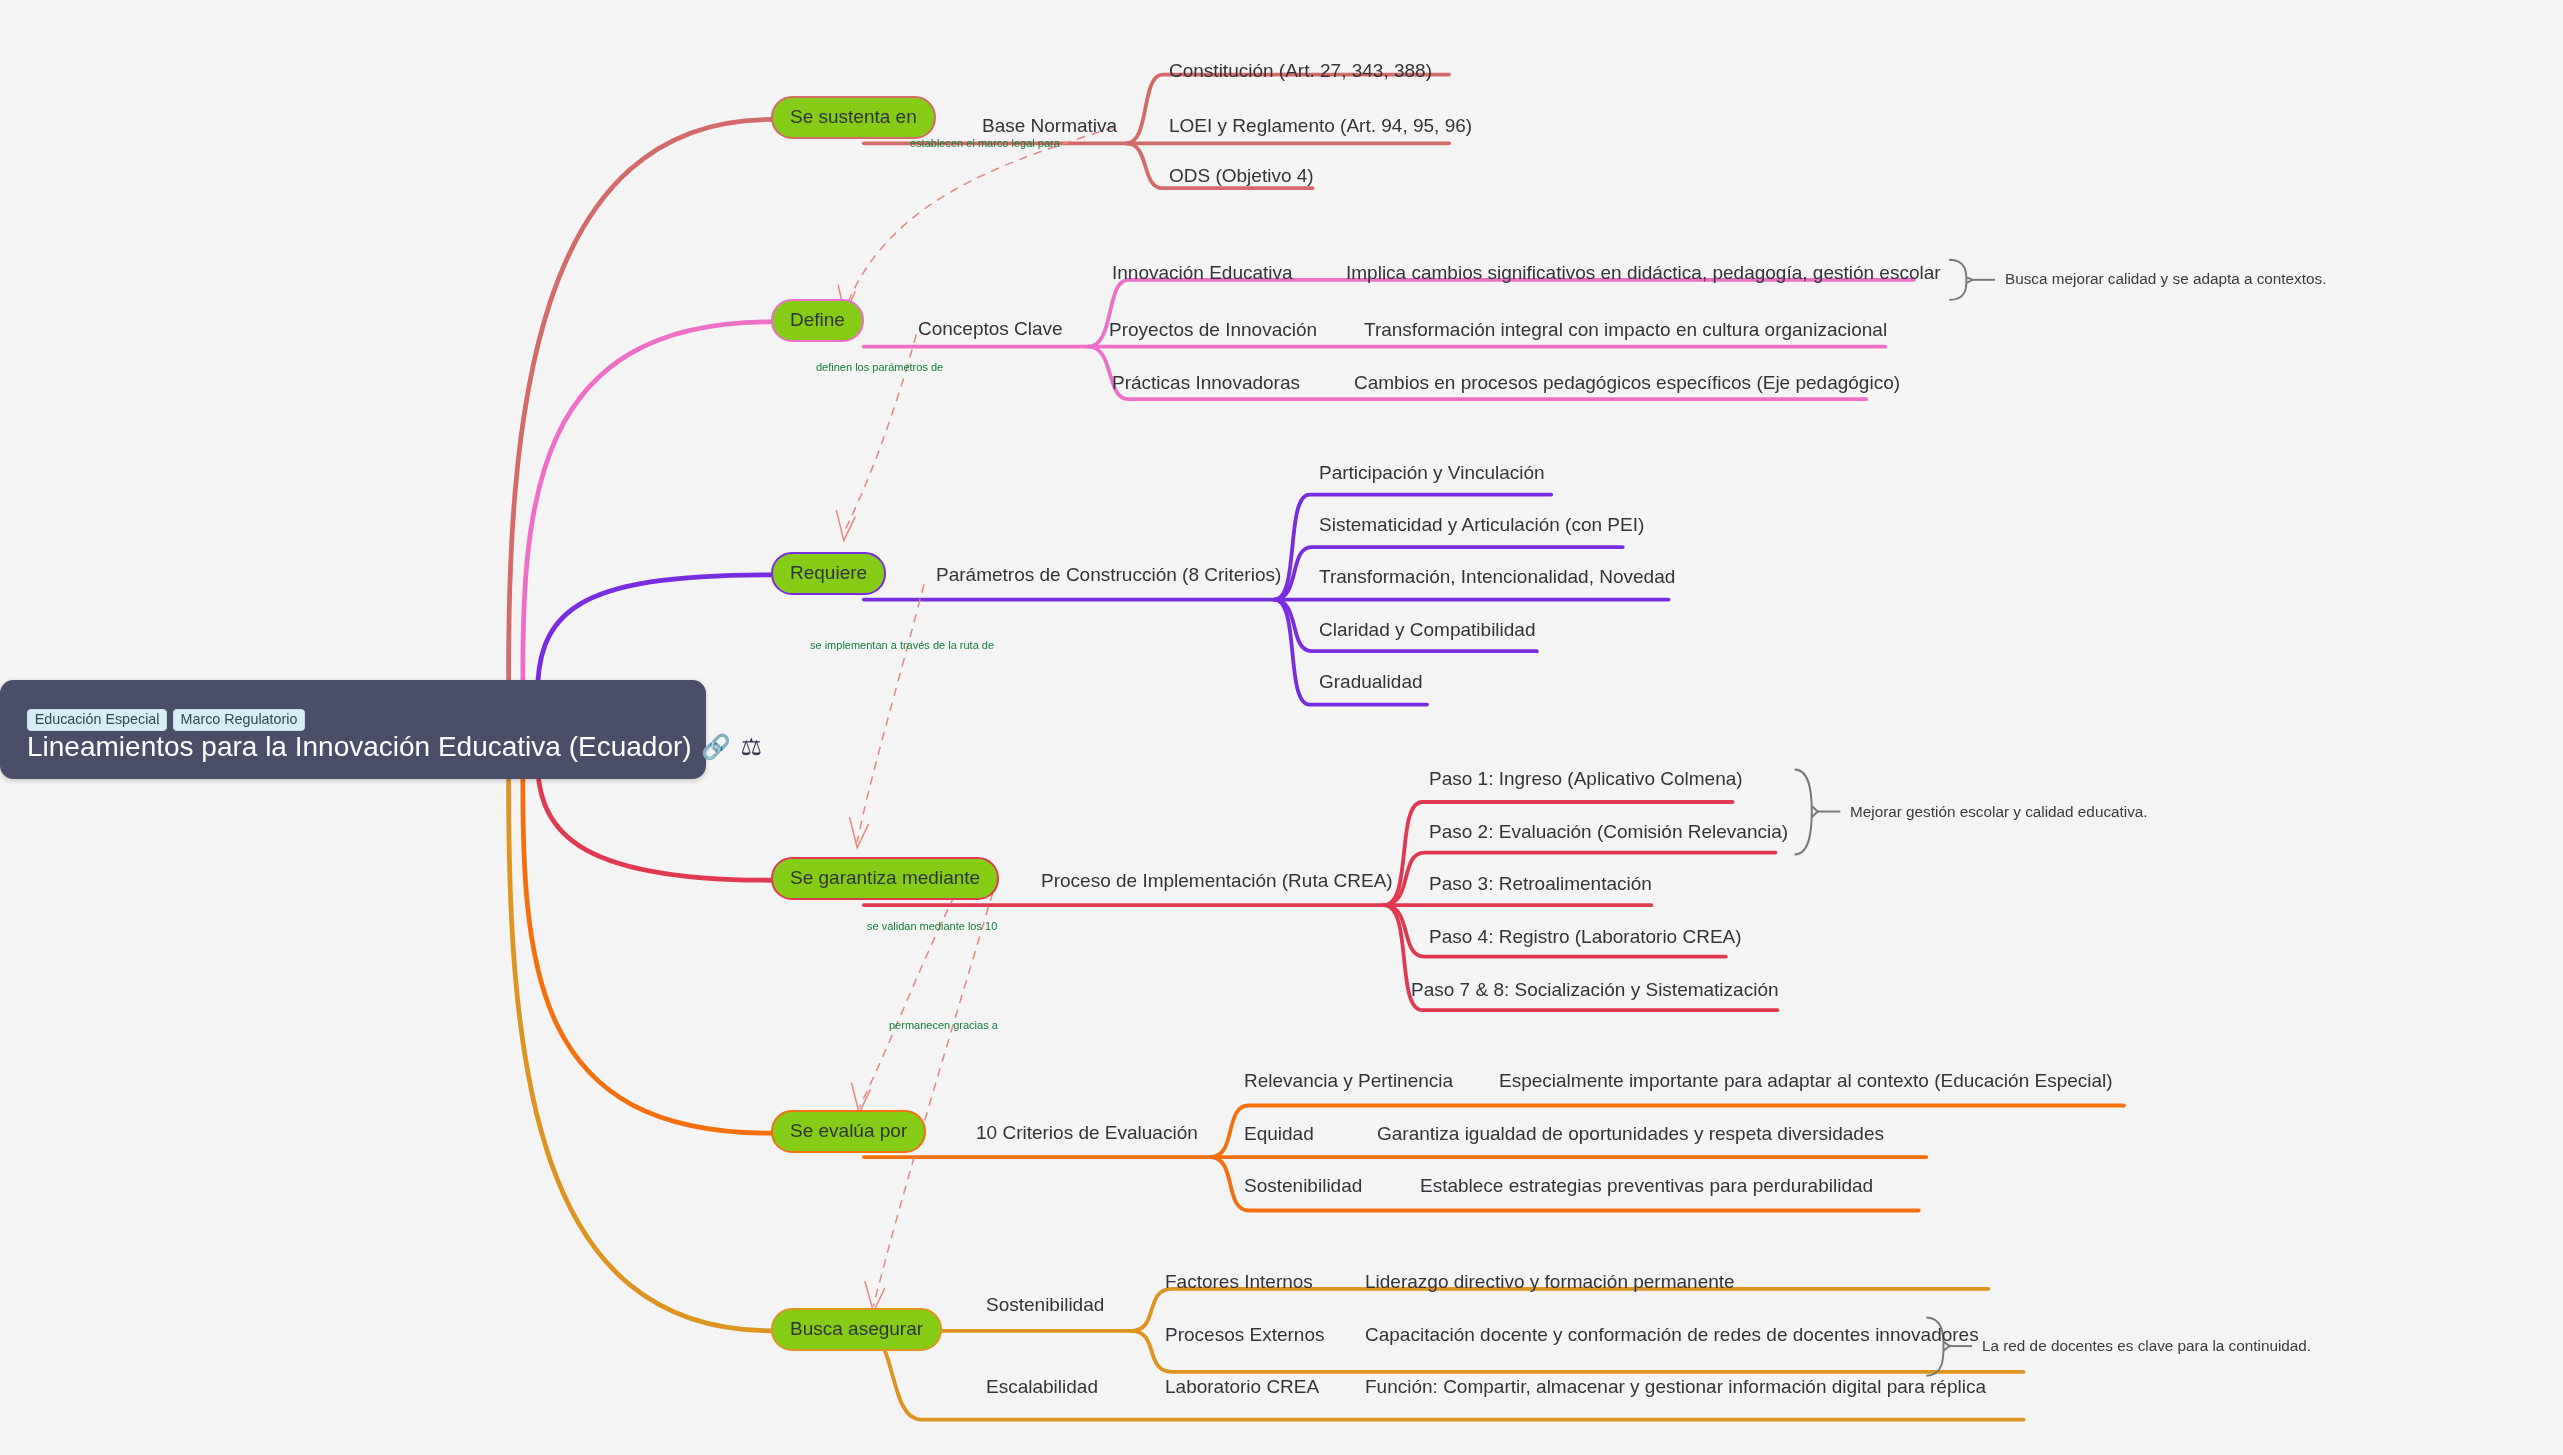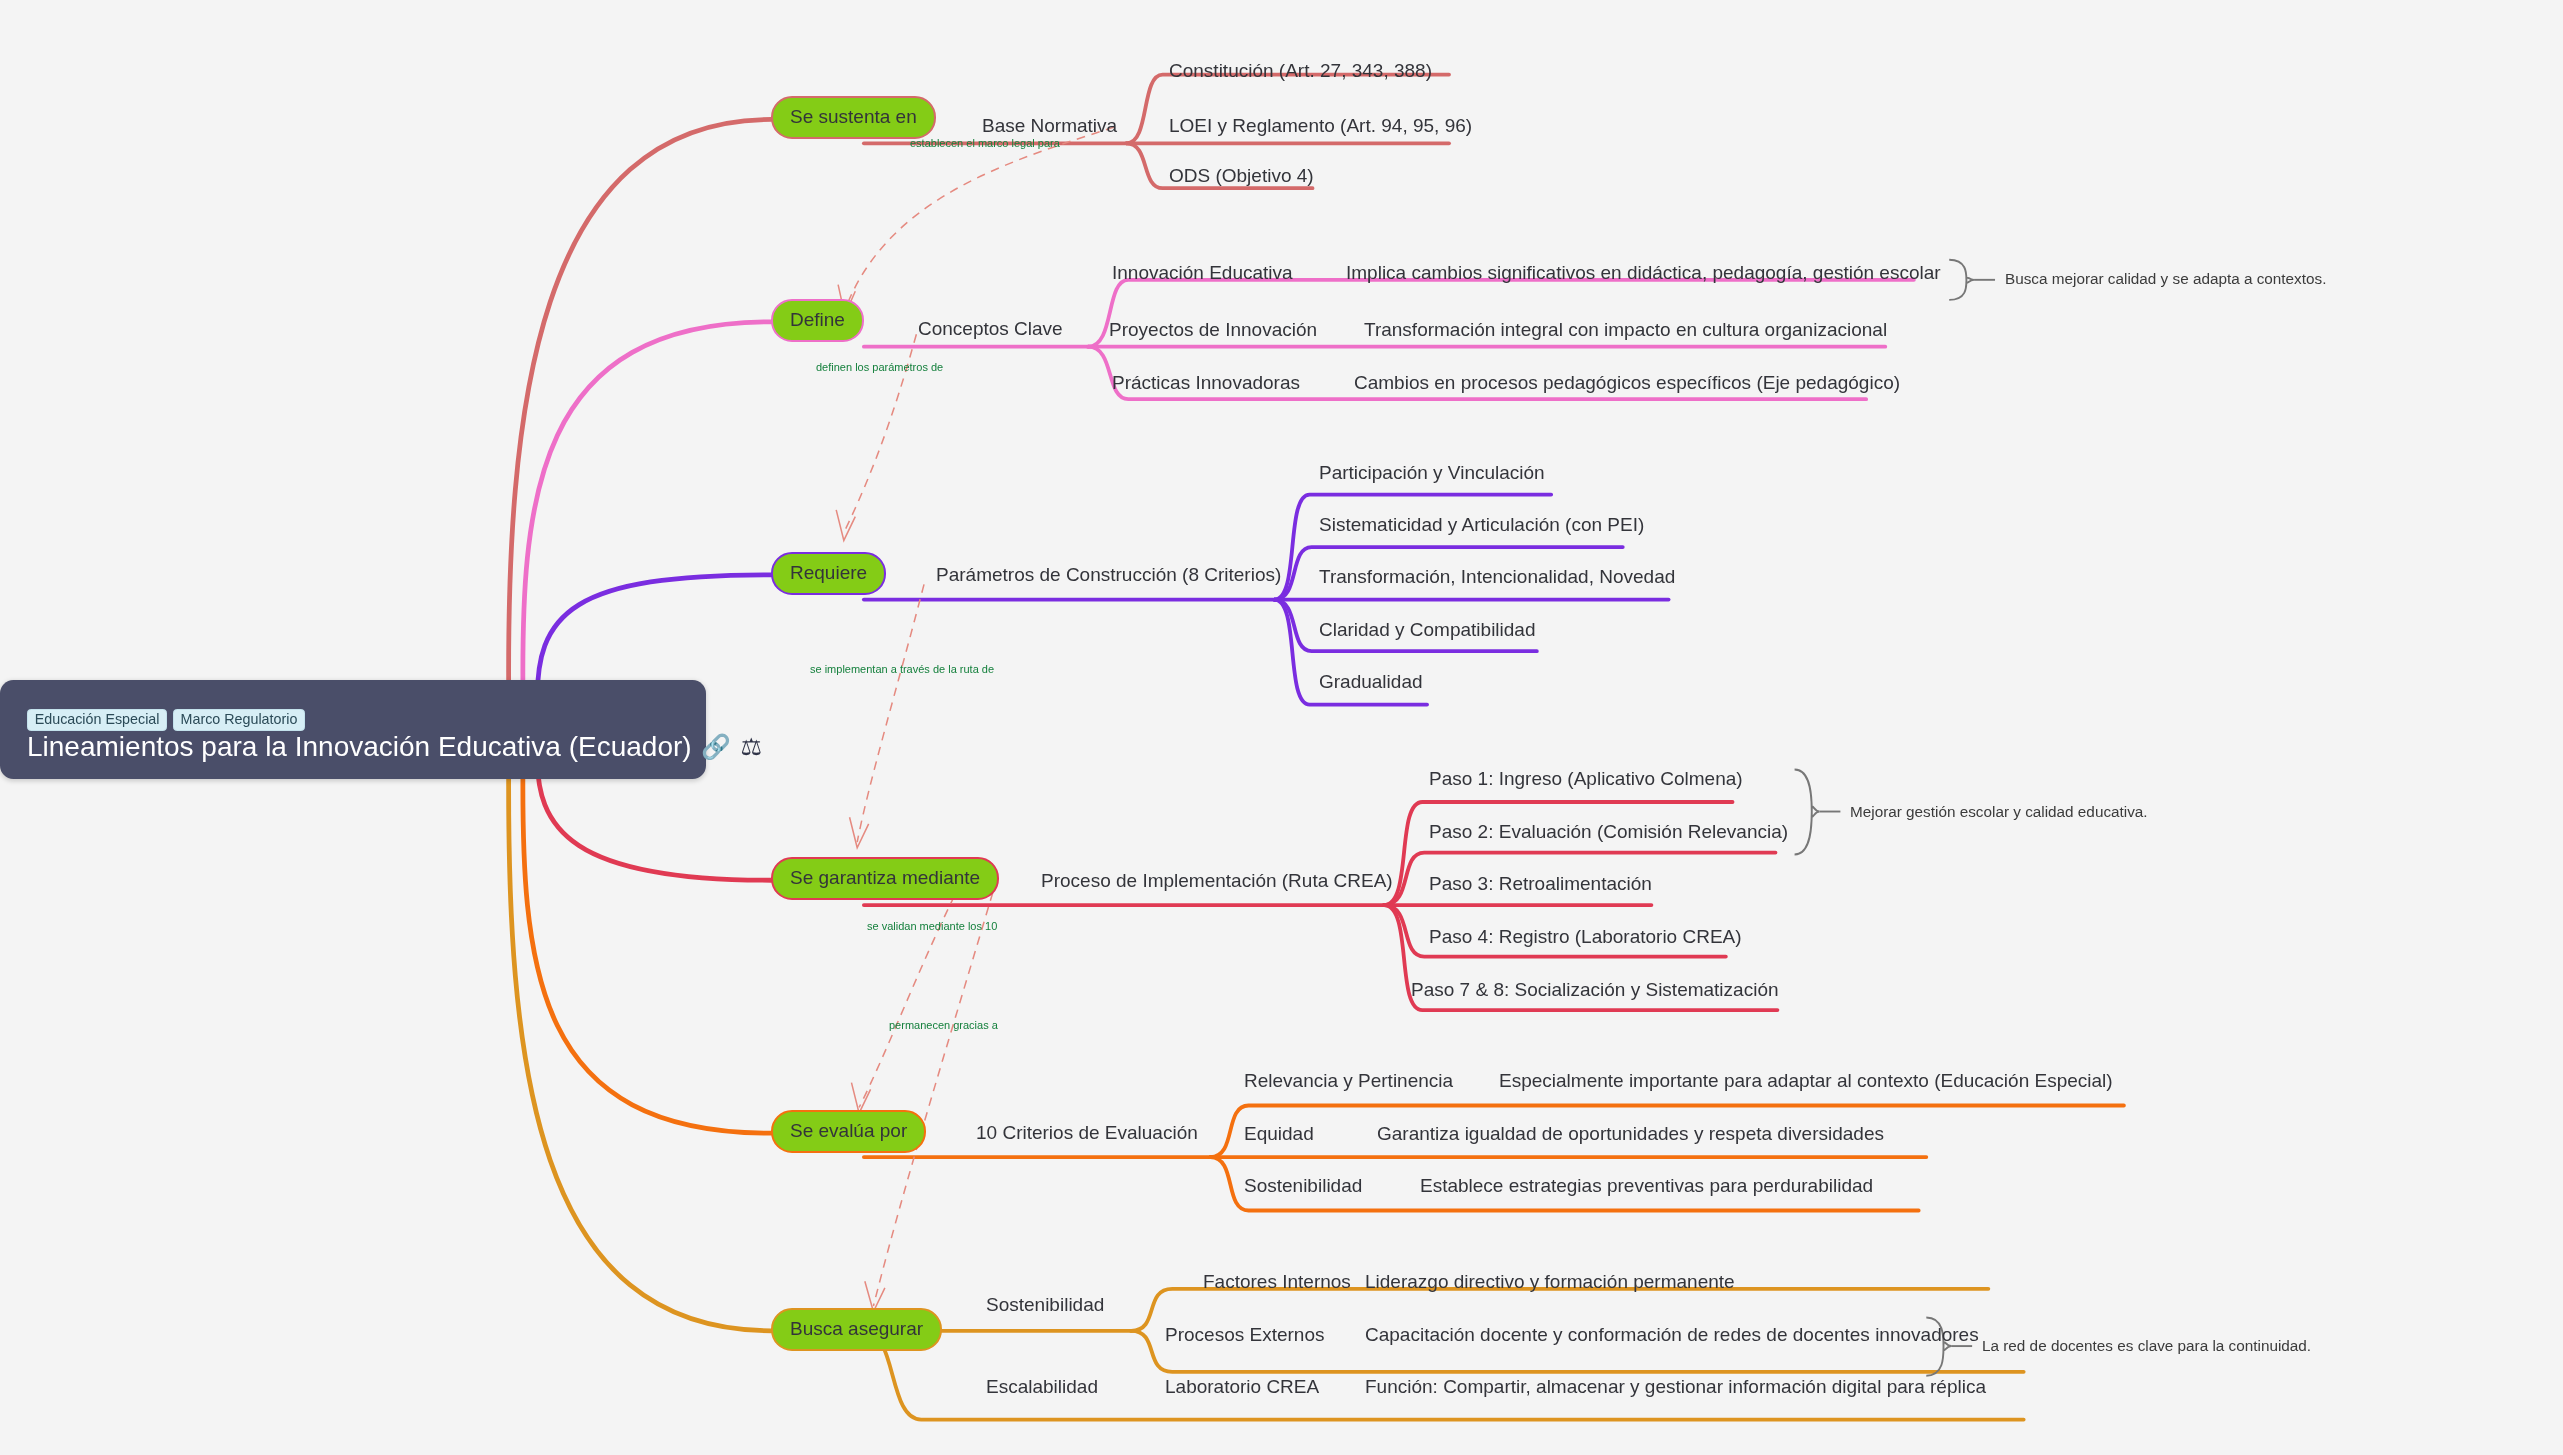--- a/index.html
+++ b/index.html
@@ -218,31 +218,31 @@
 
   <div class="tnode" style="left:976px; top:1123px;">10 Criterios de Evaluación</div>
   <div class="tnode" style="left:1244px; top:1071px;">Relevancia y Pertinencia</div>
   <div class="tnode" style="left:1499px; top:1071px;">Especialmente importante para adaptar al contexto (Educación Especial)</div>
   <div class="tnode" style="left:1244px; top:1124px;">Equidad</div>
   <div class="tnode" style="left:1377px; top:1124px;">Garantiza igualdad de oportunidades y respeta diversidades</div>
   <div class="tnode" style="left:1244px; top:1176px;">Sostenibilidad</div>
   <div class="tnode" style="left:1420px; top:1176px;">Establece estrategias preventivas para perdurabilidad</div>
 
   <div class="tnode" style="left:986px; top:1295px;">Sostenibilidad</div>
-  <div class="tnode" style="left:1165px; top:1272px;margin-left:38px;">Factores Internos</div>
+  <div class="tnode" style="left:1165px; top:1272px;">Factores Internos</div>
   <div class="tnode" style="left:1365px; top:1272px;">Liderazgo directivo y formación permanente</div>
   <div class="tnode" style="left:1165px; top:1325px;">Procesos Externos</div>
   <div class="tnode" style="left:1365px; top:1325px;">Capacitación docente y conformación de redes de docentes innovadores</div>
 
   <div class="tnode" style="left:986px; top:1377px;">Escalabilidad</div>
   <div class="tnode" style="left:1165px; top:1377px;">Laboratorio CREA</div>
   <div class="tnode" style="left:1365px; top:1377px;">Función: Compartir, almacenar y gestionar información digital para réplica</div>
 
   <div class="summary-text" style="left:1982px; top:1337px;">La red de docentes es clave para la continuidad.</div>
 
   <div class="rel-label" style="left:910px; top:137px;">establecen el marco legal para</div>
   <div class="rel-label" style="left:816px; top:361px;">definen los parámetros de</div>
-  <div class="rel-label" style="left:810px; top:639px;margin-top:24px;">se implementan a través de la ruta de</div>
+  <div class="rel-label" style="left:810px; top:639px;">se implementan a través de la ruta de</div>
   <div class="rel-label" style="left:867px; top:920px;">se validan mediante los 10</div>
   <div class="rel-label" style="left:889px; top:1019px;">permanecen gracias a</div>
 
 </div>
 
 
 </body></html>

